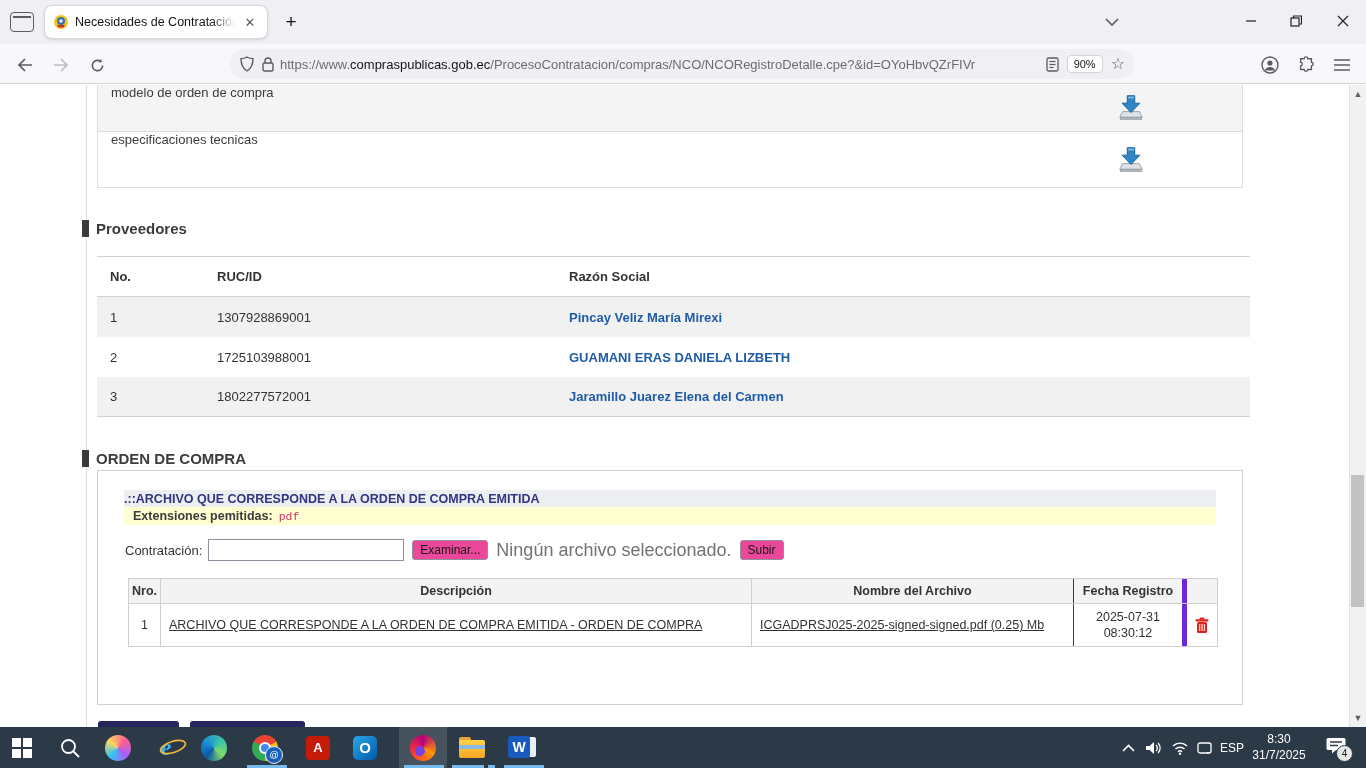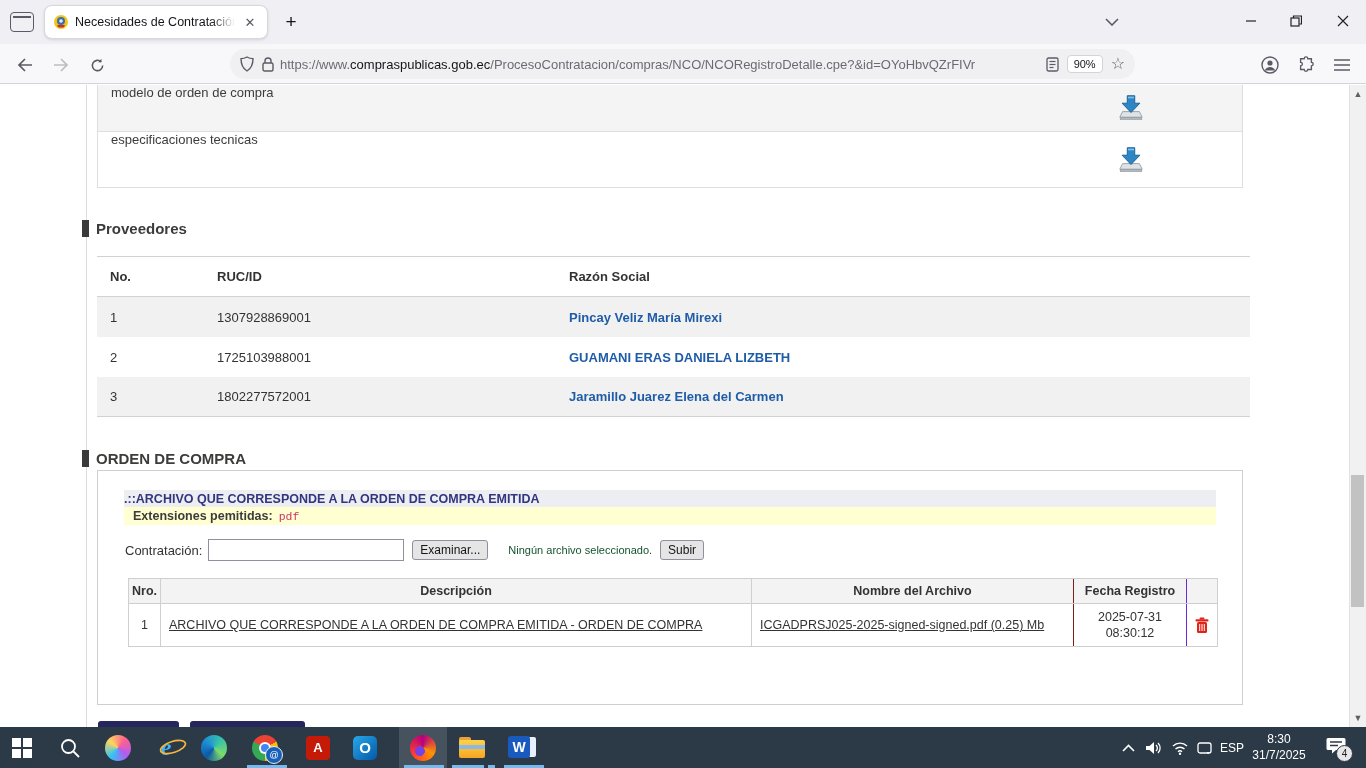--- a/index.html
+++ b/index.html
@@ -56,35 +56,35 @@
   a.bluelink{color:#1f5ca8;font-weight:bold;text-decoration:none;}
 
   #ordenbox{left:97px;top:385px;width:1146px;height:235px;border:1px solid #cfcfcf;box-sizing:border-box;background:#fff;}
   #arch-title{left:26px;top:19px;width:1092px;height:17px;background:#edeef2;display:flex;align-items:center;
     font-size:12.5px;font-weight:bold;color:#32357f;}
   #ext-bar{left:26px;top:36px;width:1092px;height:18px;background:#ffffd2;display:flex;align-items:center;font-size:12.5px;}
   #ext-bar .elbl{font-weight:bold;color:#3c3c3c;padding-left:9px;}
   #ext-bar .eval{color:#cc3366;font-family:"Liberation Mono",monospace;font-size:11.5px;margin-left:6px;}
   #upl-row{left:27px;top:68px;height:22px;display:flex;align-items:center;font-size:13px;color:#333;}
   #desc-input{width:190px;height:18px;border:1px solid #8f8f9d;background:#fff;margin-left:6px;font-size:12px;}
-  .formbtn{height:20px;background:#e5e5e5;border:1px solid #8f8f9d;border-radius:3px;font-size:12px;color:#15141a;
+  .formbtn{height:20px;background:#ec4899;border:1px solid #8f8f9d;border-radius:3px;font-size:12px;color:#15141a;
     padding:0 7px;margin-left:8px;font-family:"Liberation Sans",sans-serif;}
-  #nofile{margin-left:20px;font-size:11px;color:#14532d;}
+  #nofile{margin-left:8px;font-size:18px;color:#737373;}
 
   #filetable{left:30px;top:107px;width:1088px;border:1px solid #cfcfcf;border-collapse:collapse;font-size:12.5px;color:#333;}
   #filetable .hrow{display:flex;height:24px;background:#f3f3f3;border-bottom:1px solid #cfcfcf;font-weight:bold;align-items:center;}
   #filetable .drow{display:flex;height:42px;background:#fff;align-items:center;}
   .fc1{width:32px;text-align:center;border-right:1px solid #cfcfcf;box-sizing:border-box;align-self:stretch;display:flex;align-items:center;justify-content:center;}
   .fc2{width:591px;border-right:1px solid #cfcfcf;box-sizing:border-box;align-self:stretch;display:flex;align-items:center;}
   .fc2.hd{justify-content:center;}
   .fc2.dt{padding-left:8px;}
   .fc3{width:322px;border-right:1px solid #7f1d1d;box-sizing:border-box;align-self:stretch;display:flex;align-items:center;}
   .fc3.hd{justify-content:center;}
   .fc3.dt{padding-left:8px;}
-  .fc4{width:113px;border-right:1px solid #6d28d9;box-sizing:border-box;align-self:stretch;display:flex;align-items:center;justify-content:center;text-align:center;flex-direction:column;line-height:1.3;}
+  .fc4{width:113px;border-right:5px solid #6d28d9;box-sizing:border-box;align-self:stretch;display:flex;align-items:center;justify-content:center;text-align:center;flex-direction:column;line-height:1.3;}
   .fc5{flex:1;display:flex;align-items:center;justify-content:center;align-self:stretch;}
   a.darklink{color:#333;text-decoration:underline;}
 
   .navy-btn{top:636px;height:7px;background:#26265e;border-radius:3px 3px 0 0;}
 
   
   #scrollbar{left:1349px;top:85px;width:17px;height:642px;background:#f1f1f1;border-left:1px solid #e2e2e2;box-sizing:border-box;}
   .sb-arrow{left:1352px;width:12px;height:12px;color:#606060;font-size:9px;line-height:12px;text-align:center;}
   #sb-thumb{left:1351px;top:475px;width:13px;height:132px;background:#c2c2c2;}
 

